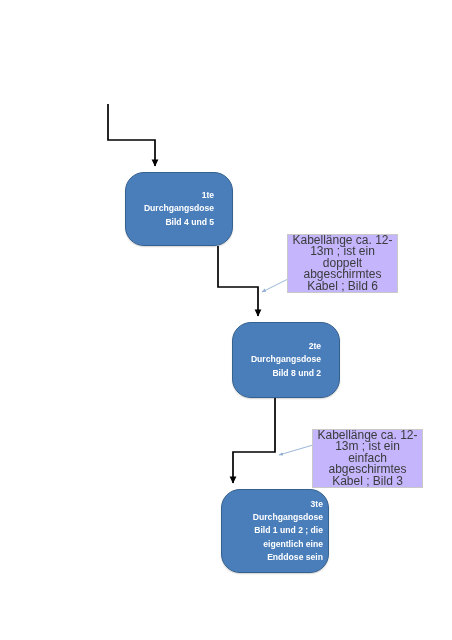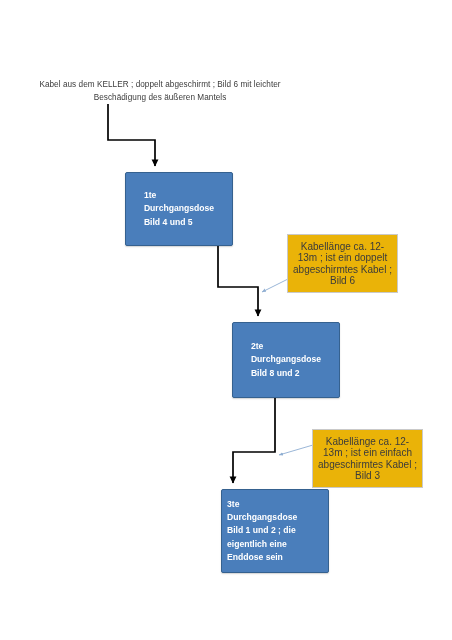--- a/index.html
+++ b/index.html
@@ -39,45 +39,45 @@
     top: 79px;
     width: 268px;
   }
 
   
   .proc-box {
     position: absolute;
     box-sizing: border-box;
     background: #4a7ebb;
     border: 1.1px solid #35618f;
-    border-radius: 2px;
+    border-radius: 19px;
     color: #ffffff;
     font-size: 8.6px;
     font-weight: bold;
     line-height: 13.2px;
-    text-align: left;
+    text-align: right;
     white-space: pre-line;
     display: flex;
     align-items: center;
     justify-content: center;
     padding: 0 5px;
     box-shadow: 0 1px 1.5px rgba(0,0,0,0.18);
   }
   #box-1 { left: 125px; top: 172px; width: 108px; height: 74px; }
   #box-2 { left: 232px; top: 322px; width: 108px; height: 76px; }
   #box-3 { left: 221px; top: 489px; width: 108px; height: 84px; }
 
   
   .note {
     position: absolute;
     box-sizing: border-box;
-    background: #eab308;
+    background: #c4b5fd;
     border: 0.9px solid #c9c9c9;
     color: #3b3b3b;
-    font-size: 10px;
+    font-size: 12px;
     line-height: 11.4px;
     text-align: center;
     white-space: pre-line;
     display: flex;
     align-items: center;
     justify-content: center;
     padding: 17px 4px;
   }
   #note-1 { left: 287px; top: 234px; width: 111px; height: 59px; }
   #note-2 { left: 312px; top: 429px; width: 111px; height: 59px; }
@@ -101,21 +101,20 @@
 
     <path d="M 218 246 L 218 287 L 258 287 L 258 316" fill="none" stroke="#000000" stroke-width="1.7" marker-end="url(#arrow-black)"></path>
 
     <path d="M 275 398 L 275 452 L 233 452 L 233 483" fill="none" stroke="#000000" stroke-width="1.7" marker-end="url(#arrow-black)"></path>
 
     <path d="M 288 279 L 262 292" fill="none" stroke="#8faed2" stroke-width="0.9" marker-end="url(#arrow-blue)"></path>
 
     <path d="M 313 445 L 279 455" fill="none" stroke="#8faed2" stroke-width="0.9" marker-end="url(#arrow-blue)"></path>
   </svg>
 
-  <div class="caption" id="caption-intro">Kabel aus dem KELLER ; doppelt abgeschirmt ; Bild 6 mit leichter Beschädigung des äußeren Mantels</div>
 
   <div class="proc-box" id="box-1">1te
 Durchgangsdose
 Bild 4 und 5</div>
 
   <div class="proc-box" id="box-2">2te
 Durchgangsdose
 Bild 8 und 2</div>
 
   <div class="proc-box" id="box-3">3te

